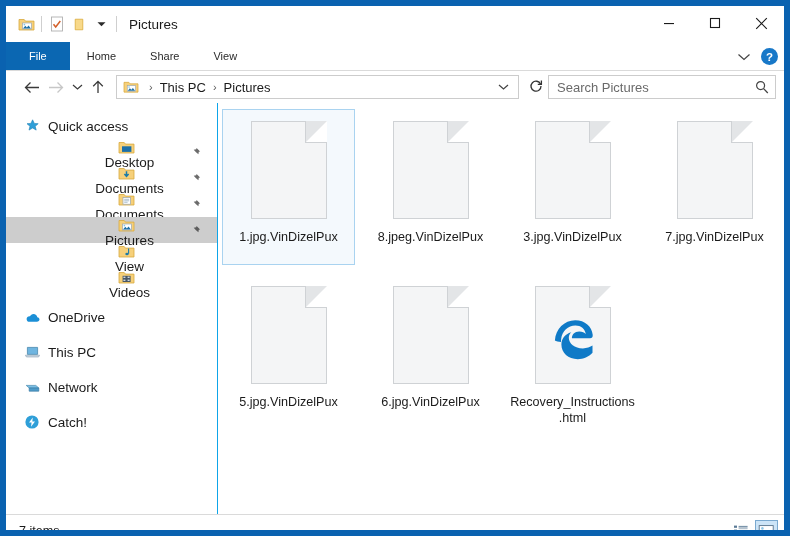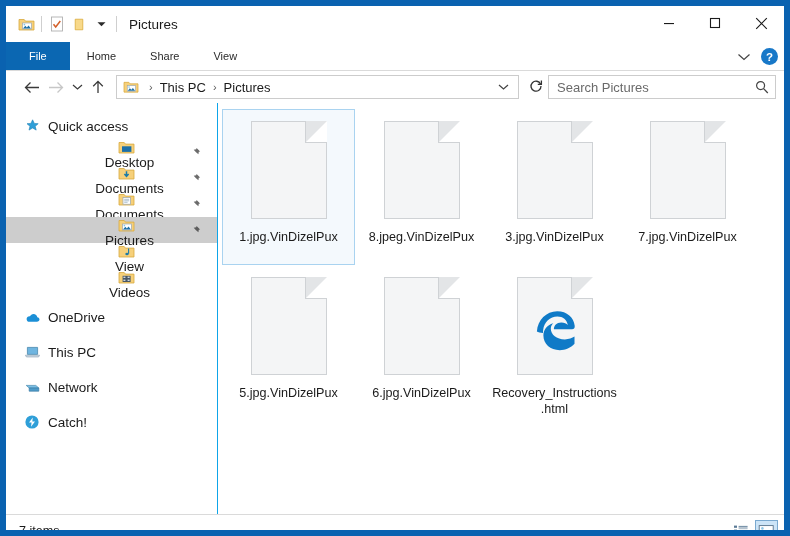--- a/index.html
+++ b/index.html
@@ -209,20 +209,21 @@
   #content {
     flex: 1;
     position: relative;
     padding: 6px 0 0 4px;
     z-index: 12;
   }
   .grid {
     display: flex;
     flex-wrap: wrap;
     align-content: flex-start;
+    gap: 9px;
   }
   .fileitem {
     width: 133px;
     height: 156px;
     padding: 4px 3px 0 3px;
     display: flex;
     flex-direction: column;
     align-items: center;
     border: 1px solid transparent;
   }

